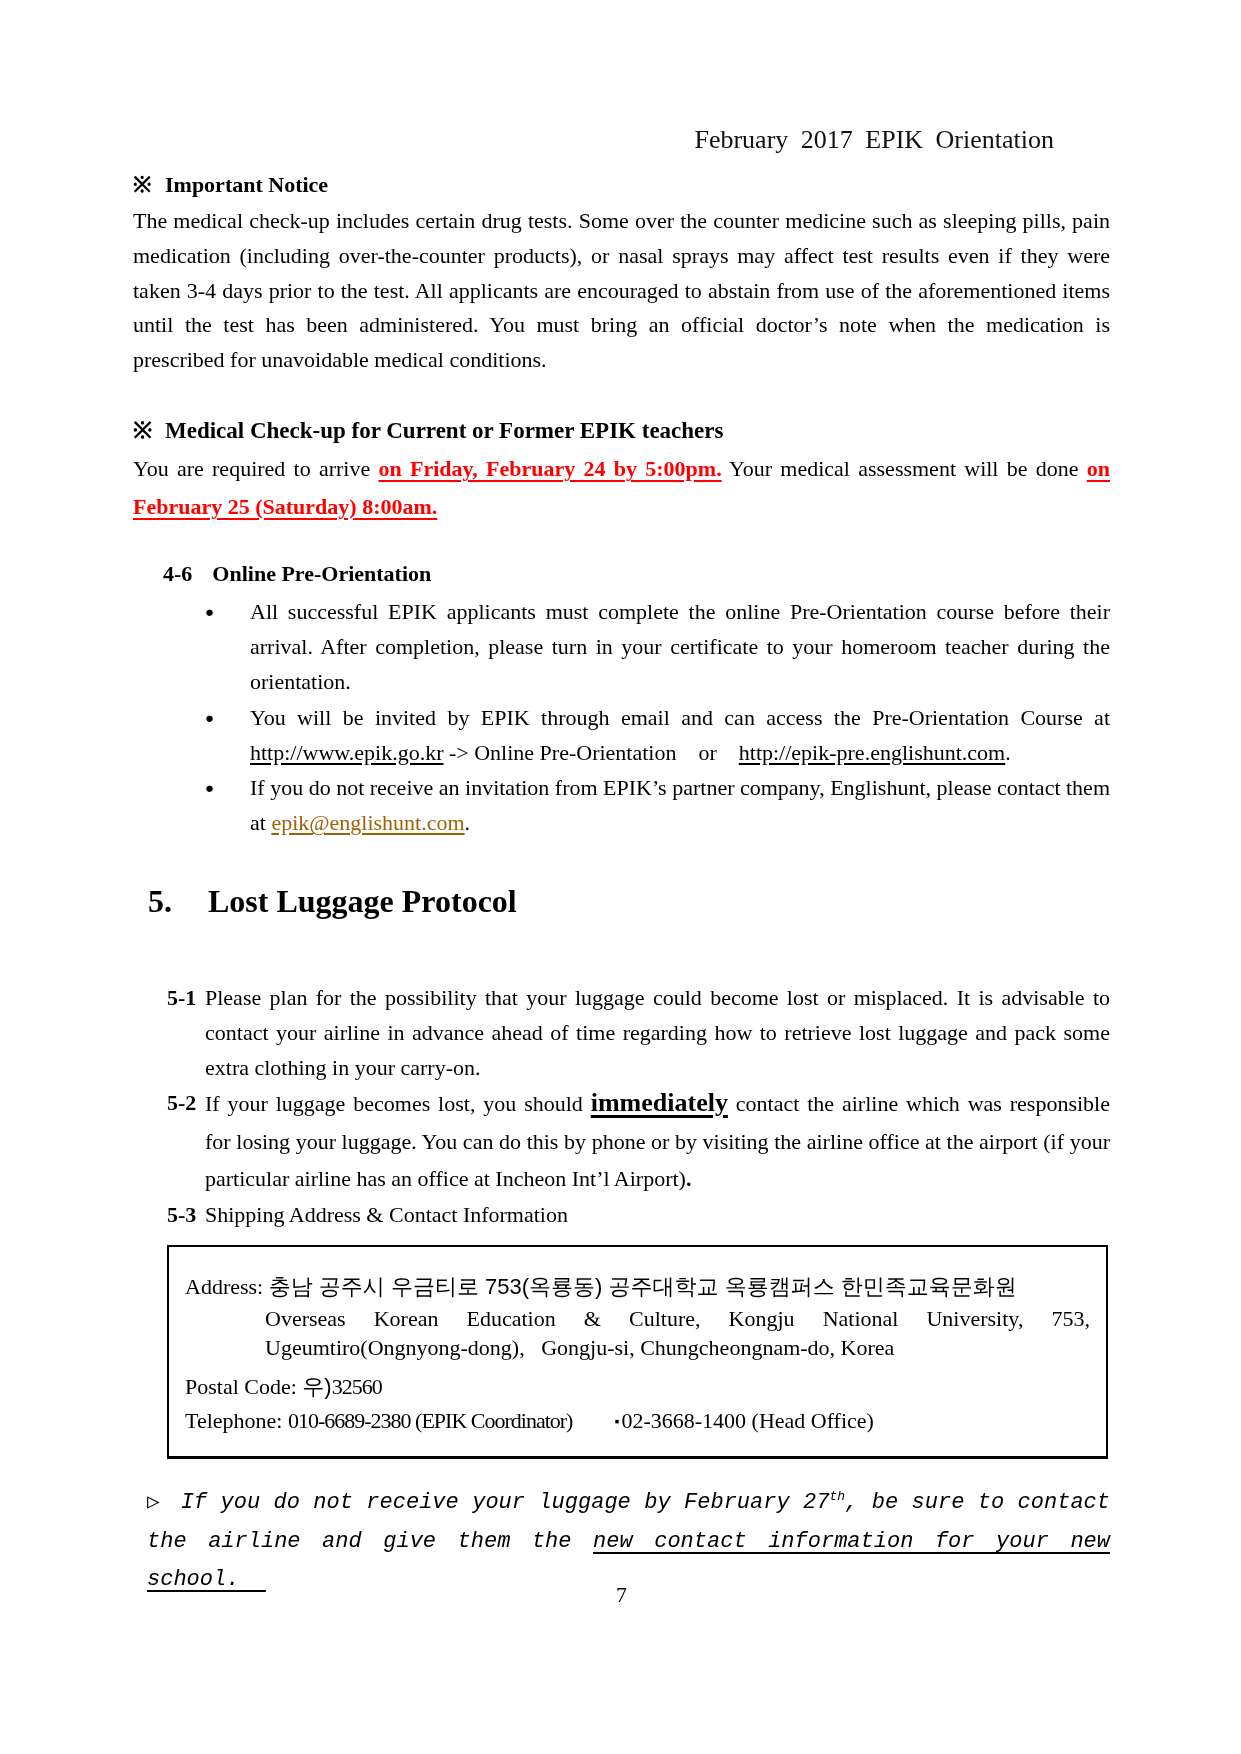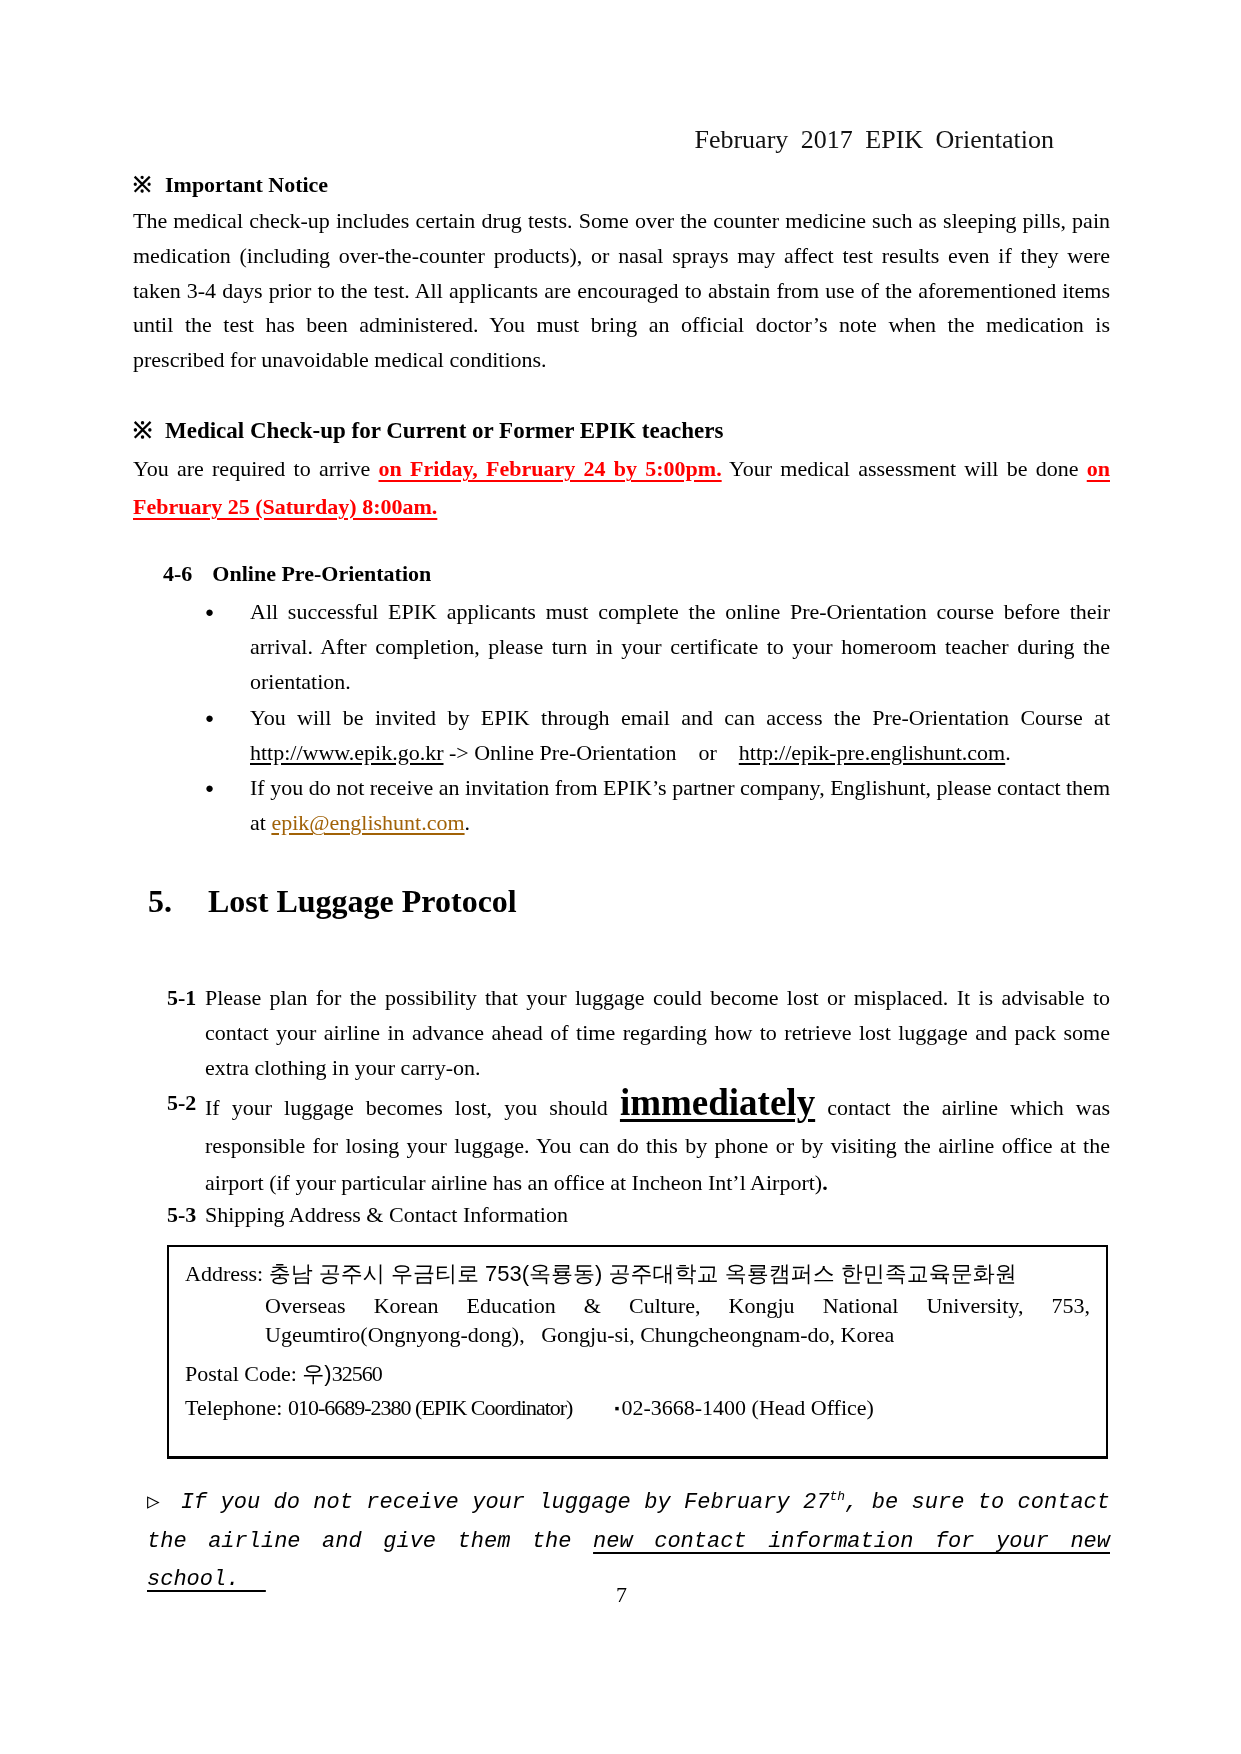--- a/index.html
+++ b/index.html
@@ -36,27 +36,27 @@
   .dot{position:absolute;left:-45px;top:1px;font-size:15px;}
 
   .heading5{top:882px;padding-left:15px;font-weight:bold;font-size:32px;line-height:38px;}
   .heading5 .num{display:inline-block;width:60px;}
 
   .hang-item{font-size:22px;text-align:justify;left:72px;width:905px;}
   .hang-item .label{position:absolute;left:-38px;font-weight:bold;}
   .item-51{top:980px;line-height:35px;}
   .item-52{top:1084px;line-height:37.6px;}
   .item-53{top:1200px;line-height:30px;text-align:left;}
-  .big{font-size:37px;font-weight:bold;text-decoration:underline;text-decoration-thickness:3px;text-underline-offset:4px;}
+  .big{font-size:26px;font-weight:bold;text-decoration:underline;text-decoration-thickness:3px;text-underline-offset:4px;}
   .bold{font-weight:bold;}
 
   .address-box{top:1245px;left:34px;width:941px;height:214px;box-sizing:border-box;
     border:2px solid #000;border-bottom-width:3px;padding:10px 16px;font-size:22px;}
   .kr{font-family:"Liberation Sans","DejaVu Sans",sans-serif;}
-  .addr-row1{margin-top:0;line-height:34px;}
+  .addr-row1{margin-top:13px;line-height:34px;}
   .addr-cont{margin-left:80px;line-height:29px;}
   .addr-just{text-align:justify;text-align-last:justify;}
   .postal-row{margin-top:8px;line-height:34px;}
   .phone-row{line-height:34px;}
   .phone-v1{letter-spacing:-1px;}
   .phone-2{margin-left:42px;}
   .sq{font-size:14px;vertical-align:2px;margin-right:2px;}
 
   .footer-note{top:1484px;left:14px;width:963px;font-size:22px;font-style:italic;
     line-height:38.5px;text-align:justify;font-family:Liberation Mono, monospace;}

